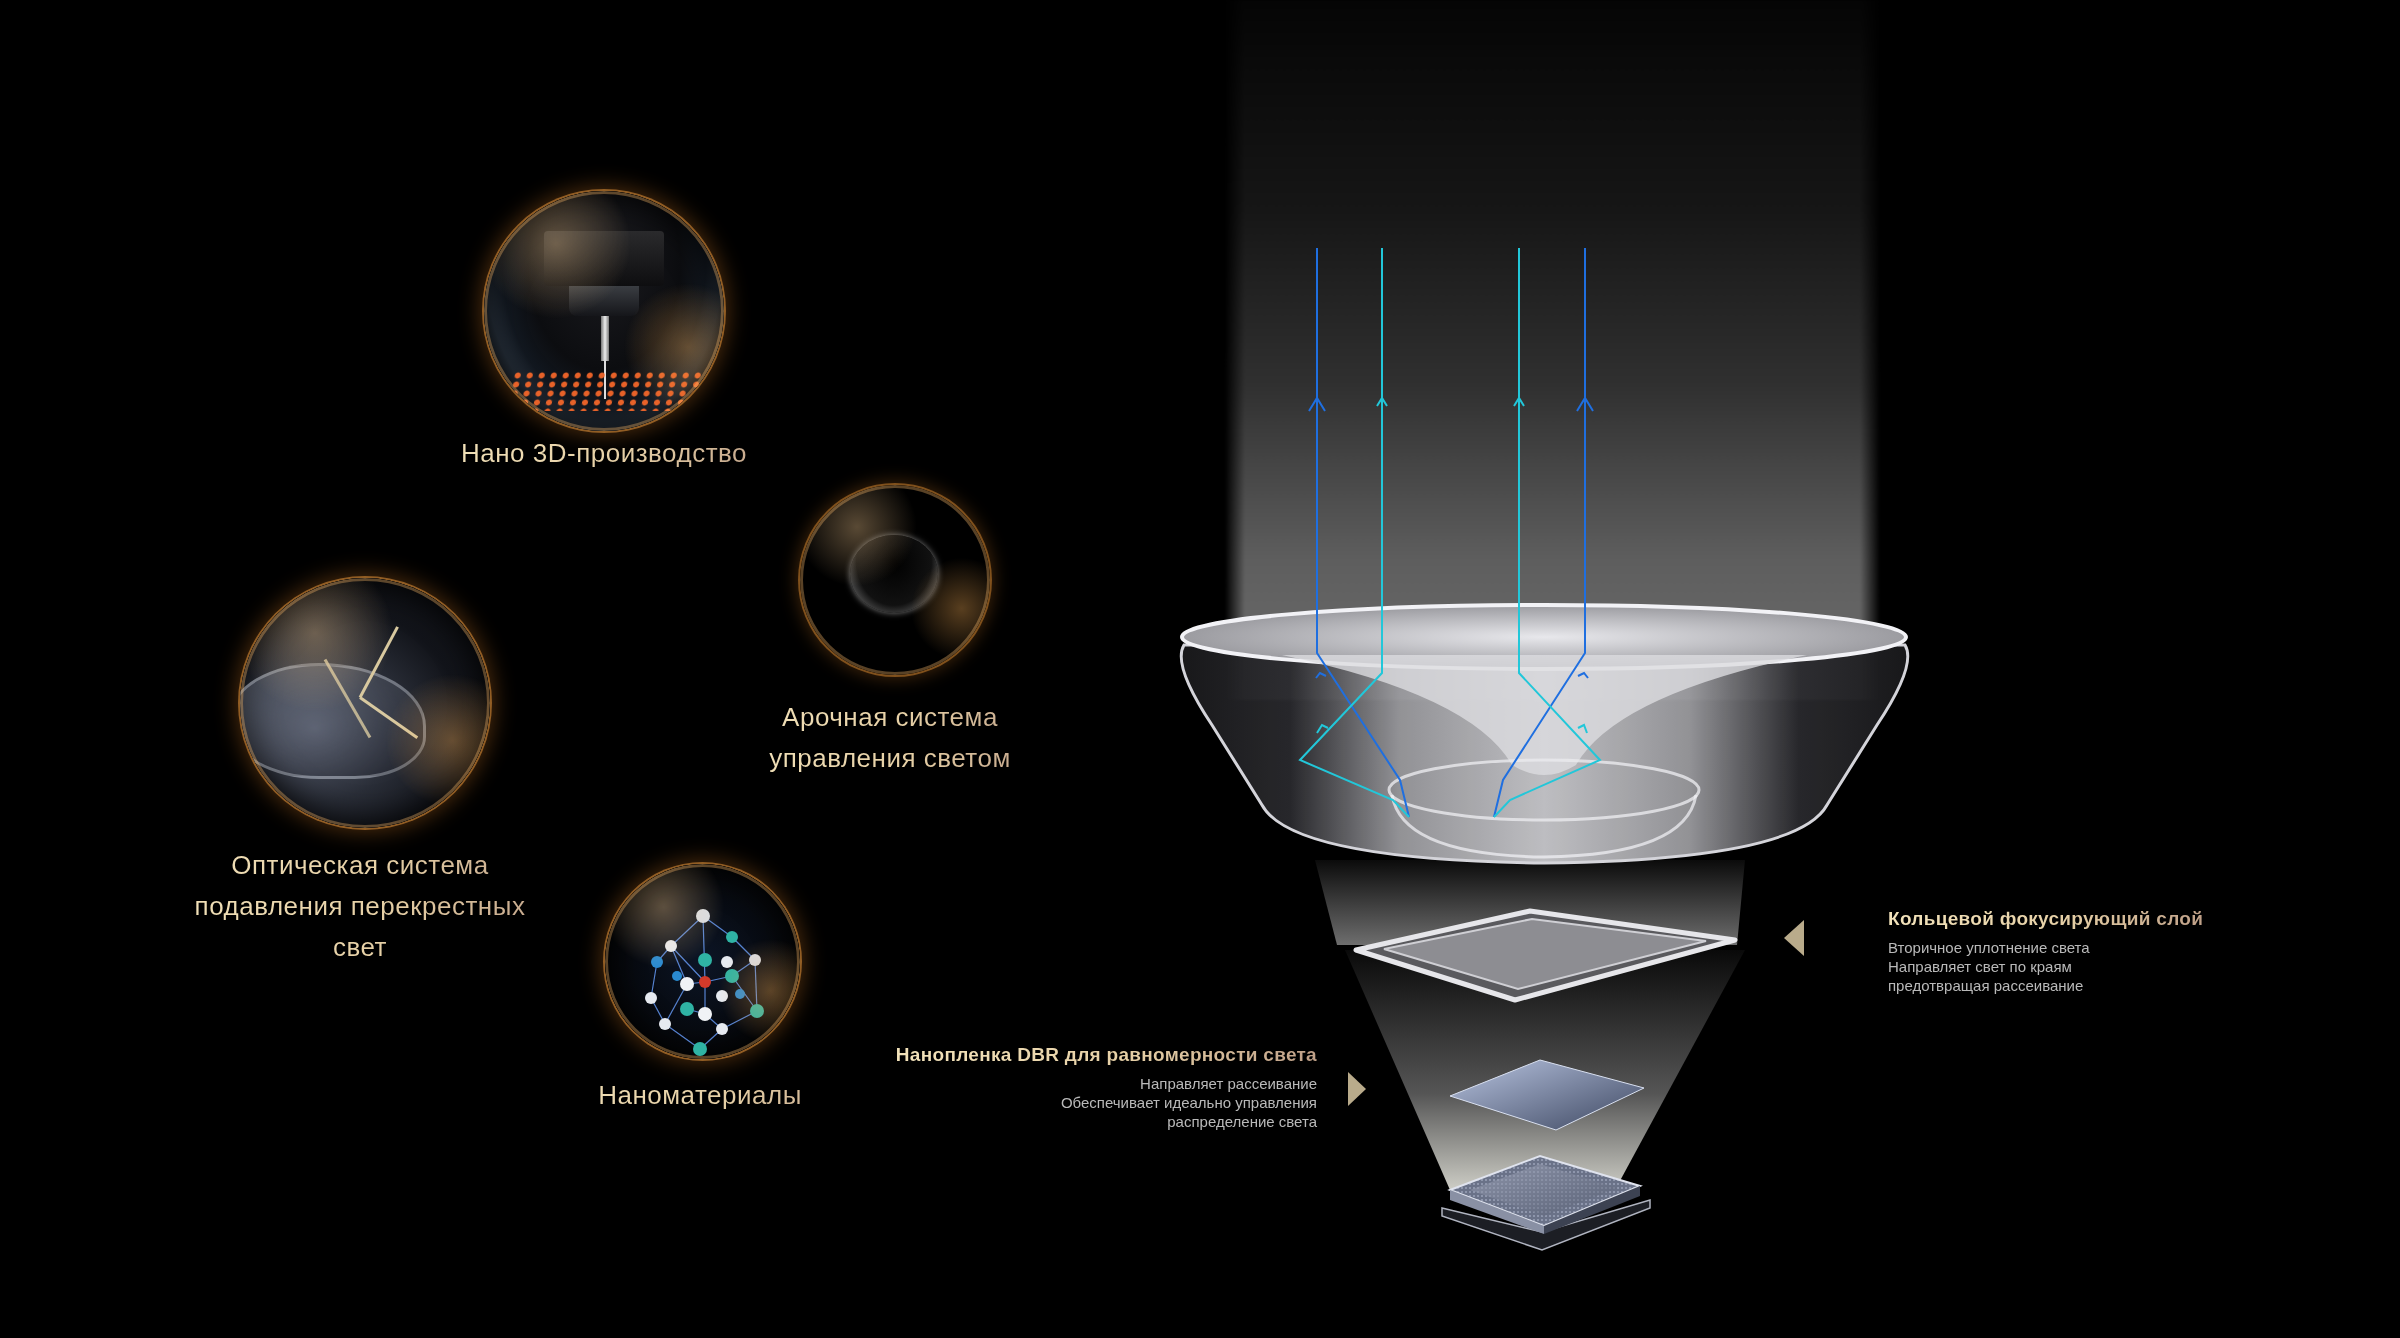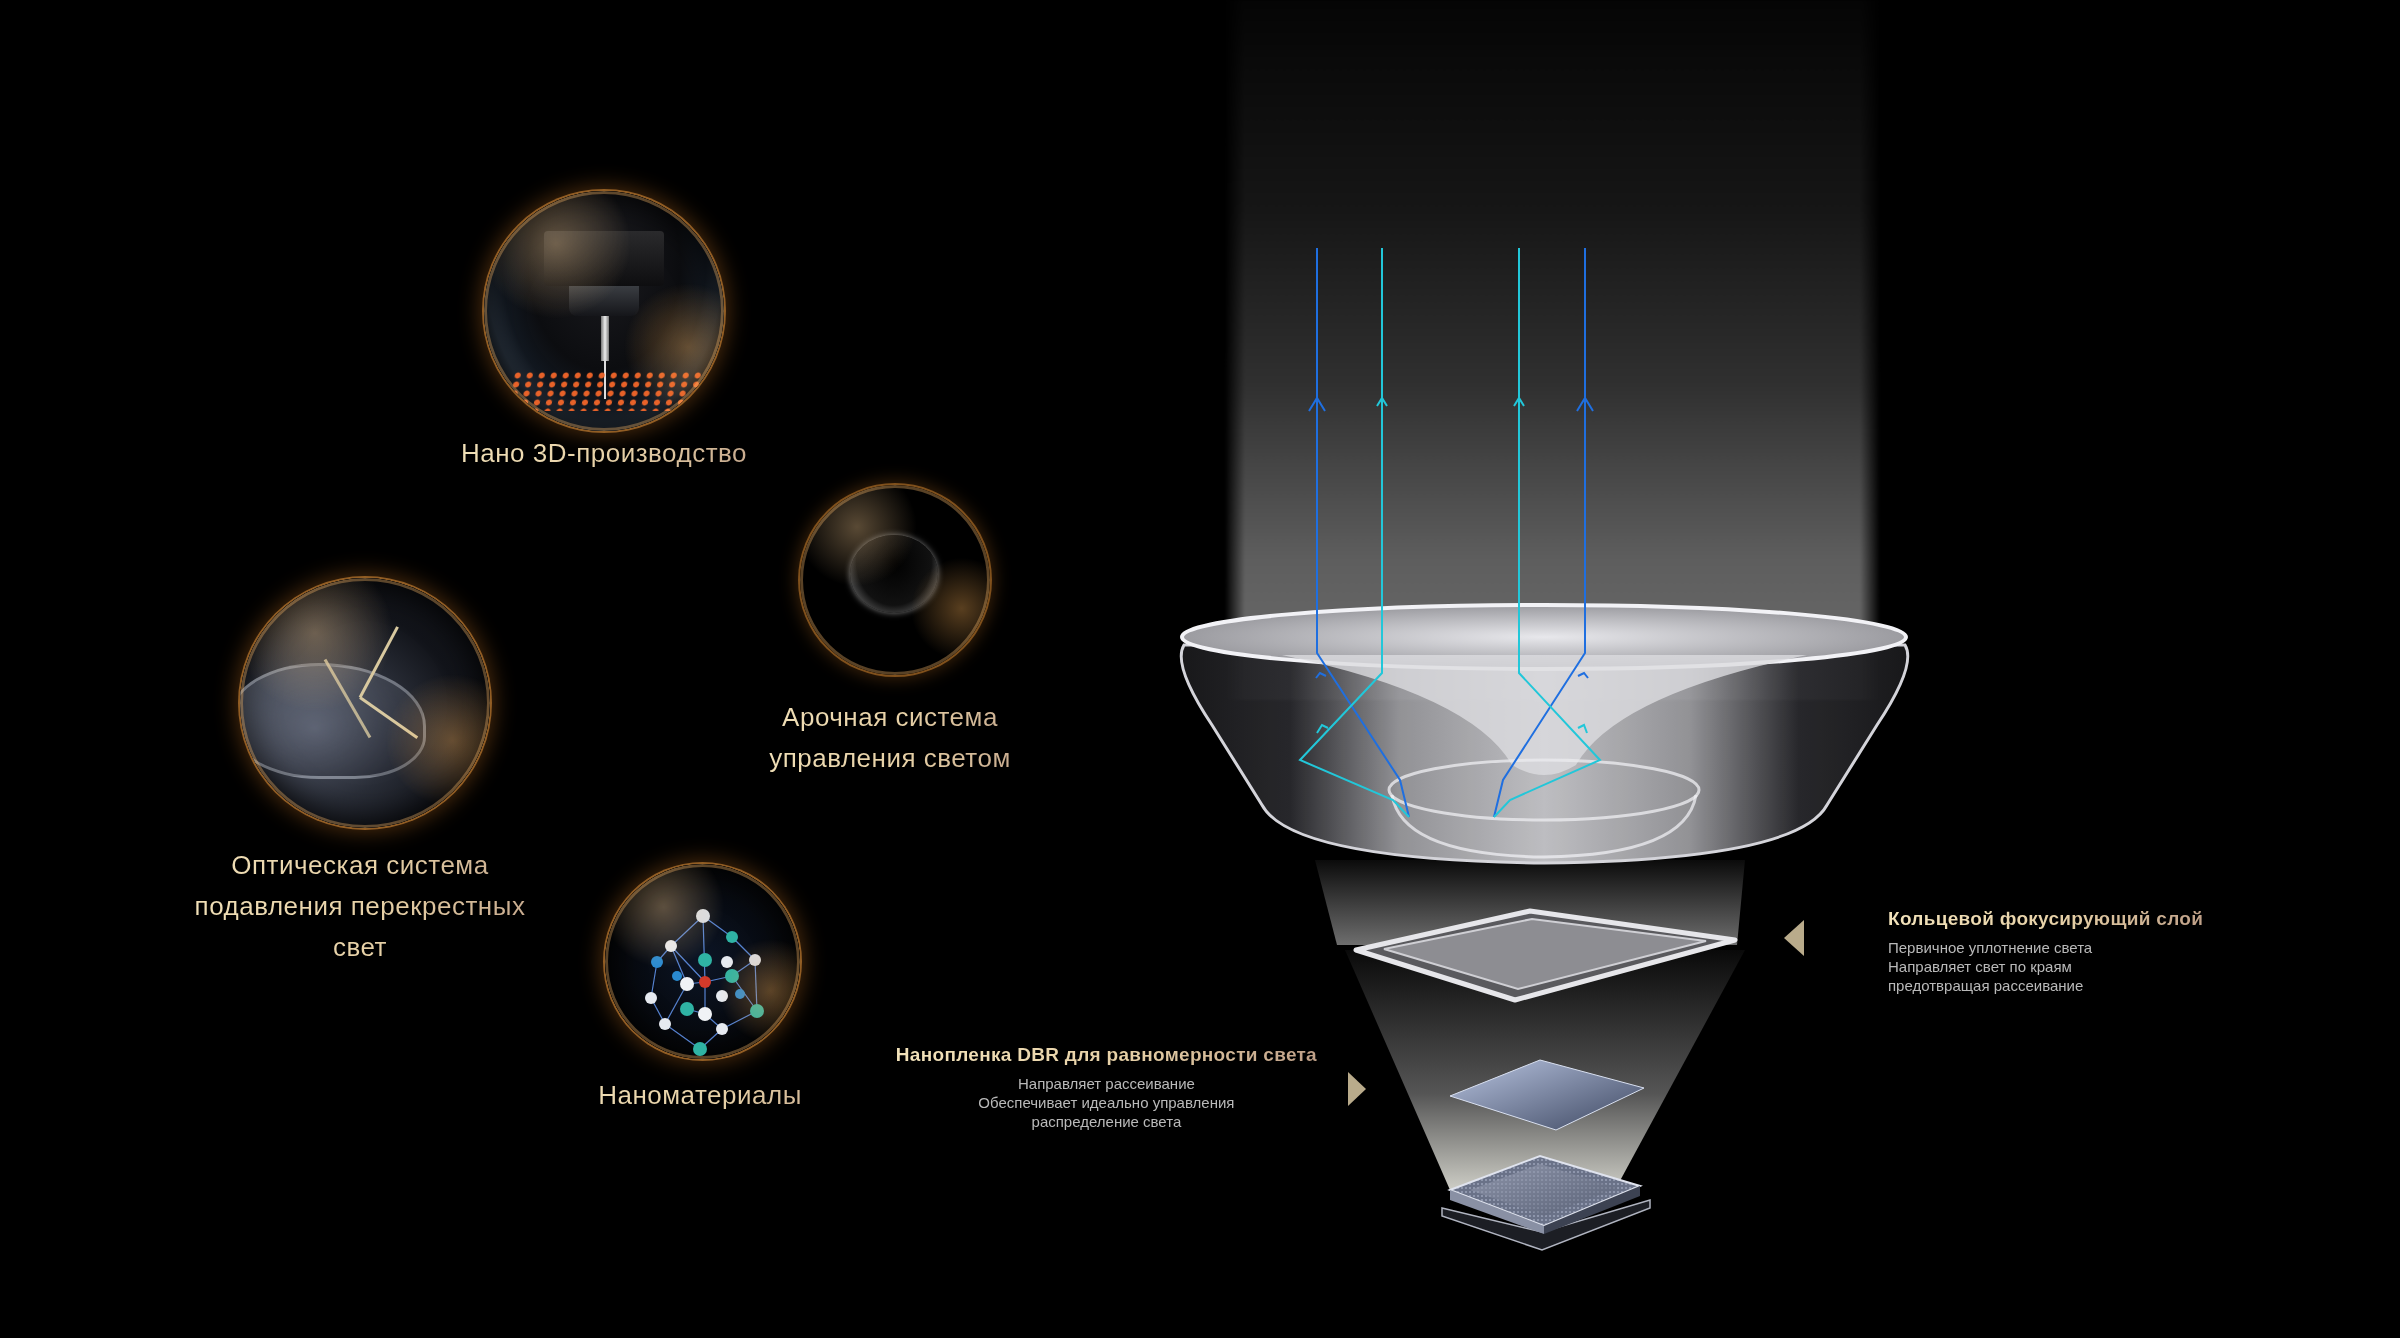--- a/index.html
+++ b/index.html
@@ -227,27 +227,27 @@
     <polygon points="10,40 100,6 200,36 104,76" fill="url(#grid)" stroke="#dfe3ee" stroke-width="2"></polygon>
     <polygon points="10,40 104,76 104,84 10,50" fill="#8990a4"></polygon>
     <polygon points="104,76 200,36 200,46 104,84" fill="#3c4252"></polygon>
     <polygon points="30,40 100,14 178,38 104,66" fill="url(#chipTop)" opacity=".55"></polygon>
   </svg>
 
   <div class="pointer" style="left:1784px;top:920px;border-top:18px solid transparent;border-bottom:18px solid transparent;border-right:20px solid #d9c9a3;opacity:.85;"></div>
   <div class="layer-label" style="left:1888px;top:908px;">
     <div class="ll-title gold">Кольцевой фокусирующий слой</div>
     <div style="margin-top:8px;">
-      <div class="ll-line">Первичное уплотнение света</div>
+      <div class="ll-line">Вторичное уплотнение света</div>
       <div class="ll-line">Направляет свет по краям</div>
       <div class="ll-line">предотвращая рассеивание</div>
     </div>
   </div>
 
-  <div class="layer-label" style="right:1083px;top:1044px;text-align:center;text-decoration:underline;">
+  <div class="layer-label" style="right:1083px;top:1044px;text-align:right;text-decoration:underline;">
     <div class="ll-title gold">Нанопленка DBR для равномерности света</div>
     <div style="margin-top:8px;">
       <div class="ll-line">Направляет рассеивание</div>
       <div class="ll-line">Обеспечивает идеально управления</div>
       <div class="ll-line">распределение света</div>
     </div>
   </div>
   <div class="pointer" style="left:1348px;top:1072px;border-top:17px solid transparent;border-bottom:17px solid transparent;border-left:18px solid #d9c9a3;opacity:.85;"></div>
 
 </div>

